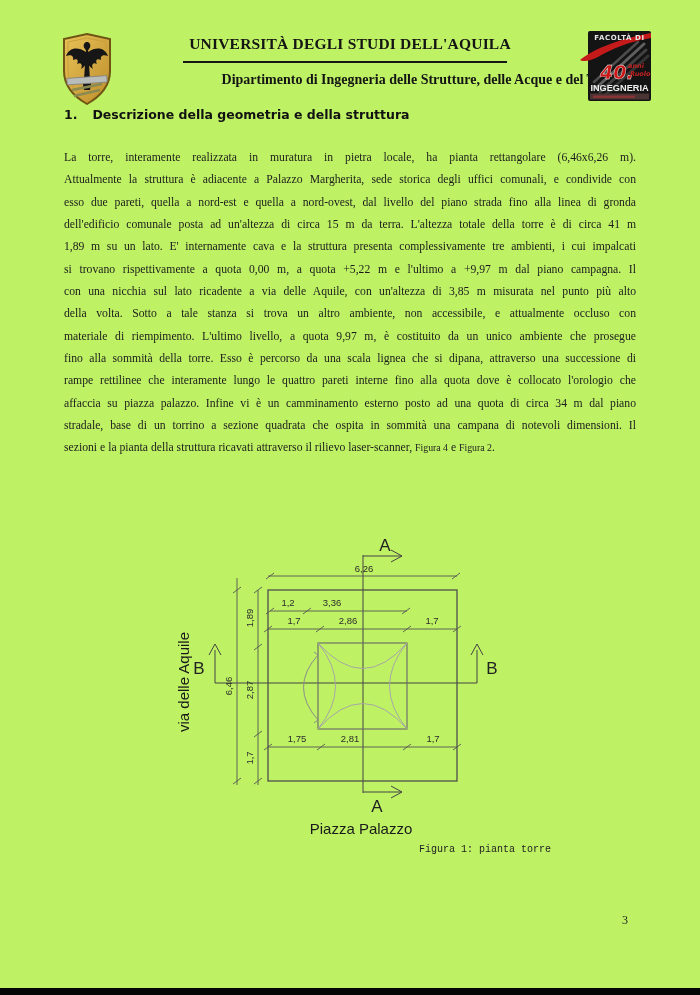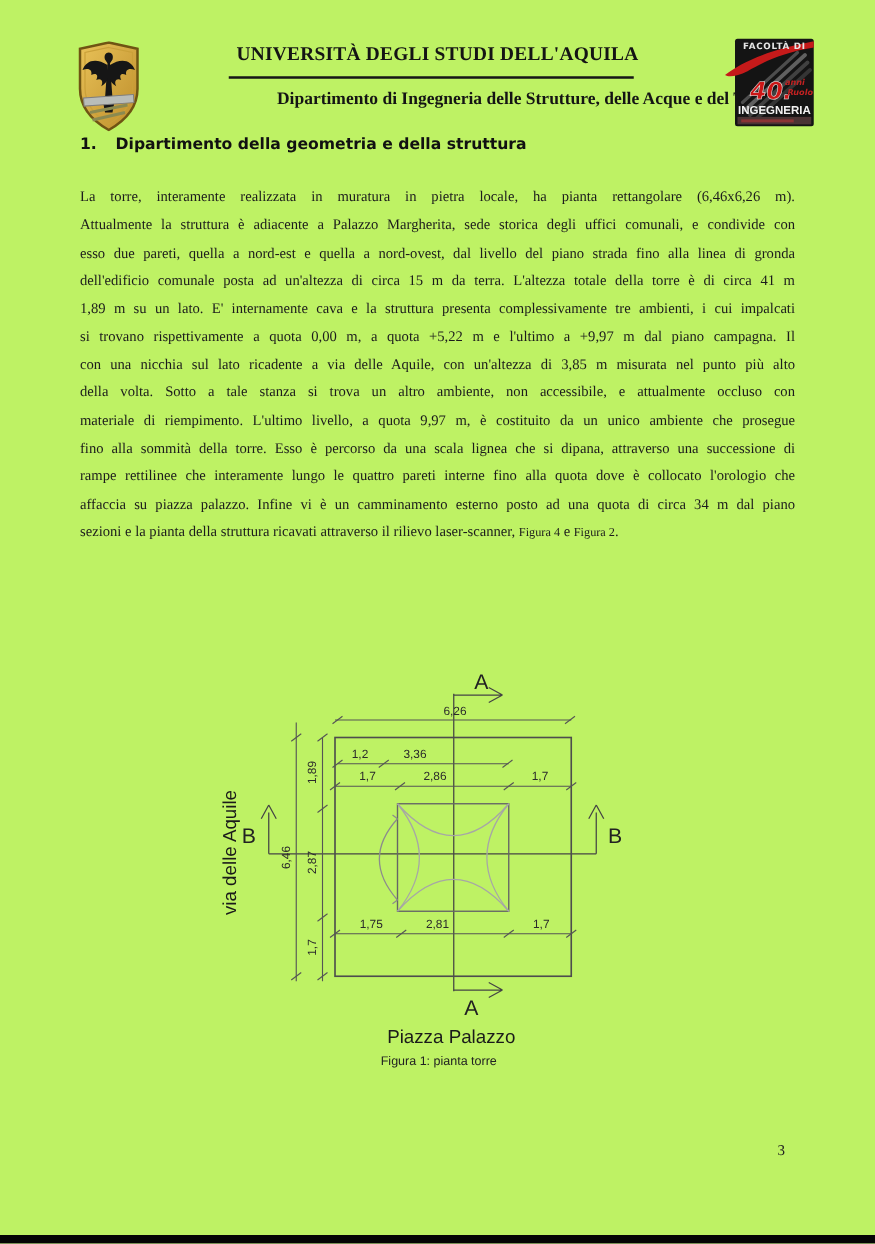--- a/index.html
+++ b/index.html
@@ -21,22 +21,22 @@
 
   
   .para{position:absolute;left:64px;top:147px;width:572px;
     font-family:"Liberation Serif",serif;font-size:11.7px;color:#1c1c1c;}
   .tline{height:22.35px;line-height:22.35px;text-align:justify;text-align-last:justify;overflow:hidden;}
   .tline.last{text-align-last:left;}
   .figref{font-size:9.8px;}
 
   
   .plan-svg{position:absolute;left:165px;top:528px;}
-  .fig-caption{position:absolute;left:151px;top:844px;width:400px;text-align:center;
-    font-family:Liberation Sans, sans-serif;font-size:10px;color:#222;}
+  .fig-caption{position:absolute;left:151px;top:844px;width:400px;text-align:right;
+    font-family:Liberation Mono, monospace;font-size:10px;color:#222;}
 
   .page-num{position:absolute;left:622px;top:913px;font-family:"Liberation Serif",serif;font-size:12px;color:#222;}
   .bottom-bar{position:absolute;left:0;bottom:0;width:700px;height:7px;background:#050505;}
 </style>
 </head>
 <body>
 
 <div class="page">
 
   <svg class="crest" viewBox="0 0 52 72">
@@ -75,36 +75,37 @@
     <text x="20" y="49" font-family="DejaVu Sans, sans-serif" font-size="19" font-weight="bold" font-style="italic" fill="#cc1616" stroke="#f0f0f0" stroke-width=".4">40.</text>
     <text x="48" y="38" font-family="DejaVu Sans, sans-serif" font-size="6.5" font-weight="bold" font-style="italic" fill="#c22222">anni</text>
     <text x="50" y="46" font-family="DejaVu Sans, sans-serif" font-size="6.5" font-weight="bold" font-style="italic" fill="#c22222">Ruolo</text>
     <text x="39.5" y="61" text-anchor="middle" font-family="Liberation Sans, sans-serif" font-size="9.2" font-weight="bold" fill="#f2f2f2">INGEGNERIA</text>
     <rect x="10" y="63.5" width="59" height="6" fill="#4a3434"></rect>
     <rect x="13" y="65.5" width="42" height="2.4" fill="#a03434" opacity=".75"></rect>
   </svg>
 
   <div class="heading">
     <span>1.</span>
-    <span>Dipartimento della geometria e della struttura</span>
+    <span>Descrizione della geometria e della struttura</span>
   </div>
 
   <div class="para" id="body-paragraph">
       <div class="tline">La torre, interamente realizzata in muratura in pietra locale, ha pianta rettangolare (6,46x6,26 m).</div>
       <div class="tline">Attualmente la struttura è adiacente a Palazzo Margherita, sede storica degli uffici comunali, e condivide con</div>
       <div class="tline">esso due pareti, quella a nord-est e quella a nord-ovest, dal livello del piano strada fino alla linea di gronda</div>
       <div class="tline">dell'edificio comunale posta ad un'altezza di circa 15 m da terra. L'altezza totale della torre è di circa 41 m</div>
       <div class="tline">1,89 m su un lato. E' internamente cava e la struttura presenta complessivamente tre ambienti, i cui impalcati</div>
       <div class="tline">si trovano rispettivamente a quota 0,00 m, a quota +5,22 m e l'ultimo a +9,97 m dal piano campagna. Il</div>
       <div class="tline">con una nicchia sul lato ricadente a via delle Aquile, con un'altezza di 3,85 m misurata nel punto più alto</div>
       <div class="tline">della volta. Sotto a tale stanza si trova un altro ambiente, non accessibile, e attualmente occluso con</div>
       <div class="tline">materiale di riempimento. L'ultimo livello, a quota 9,97 m, è costituito da un unico ambiente che prosegue</div>
       <div class="tline">fino alla sommità della torre. Esso è percorso da una scala lignea che si dipana, attraverso una successione di</div>
       <div class="tline">rampe rettilinee che interamente lungo le quattro pareti interne fino alla quota dove è collocato l'orologio che</div>
       <div class="tline">affaccia su piazza palazzo. Infine vi è un camminamento esterno posto ad una quota di circa 34 m dal piano</div>
+      <div class="tline">stradale, base di un torrino a sezione quadrata che ospita in sommità una campana di notevoli dimensioni. Il</div>
       <div class="tline last"><span>sezioni e la pianta della struttura ricavati attraverso il rilievo laser-scanner, </span><span class="figref">Figura 4</span><span> e </span><span class="figref">Figura 2</span><span>.</span></div>
     </div>
 
   <svg class="plan-svg" width="400" height="312" viewBox="165 528 400 312" font-family="Liberation Sans, sans-serif">
 
     <g stroke="#444" stroke-width="1" fill="none">
       <line x1="363" y1="555" x2="363" y2="793"></line>
       <path d="M363,556 H402 M402,556 L391,550 M402,556 L391,562"></path>
       <path d="M363,792 H402 M402,792 L391,786 M402,792 L391,798"></path>
     </g>

